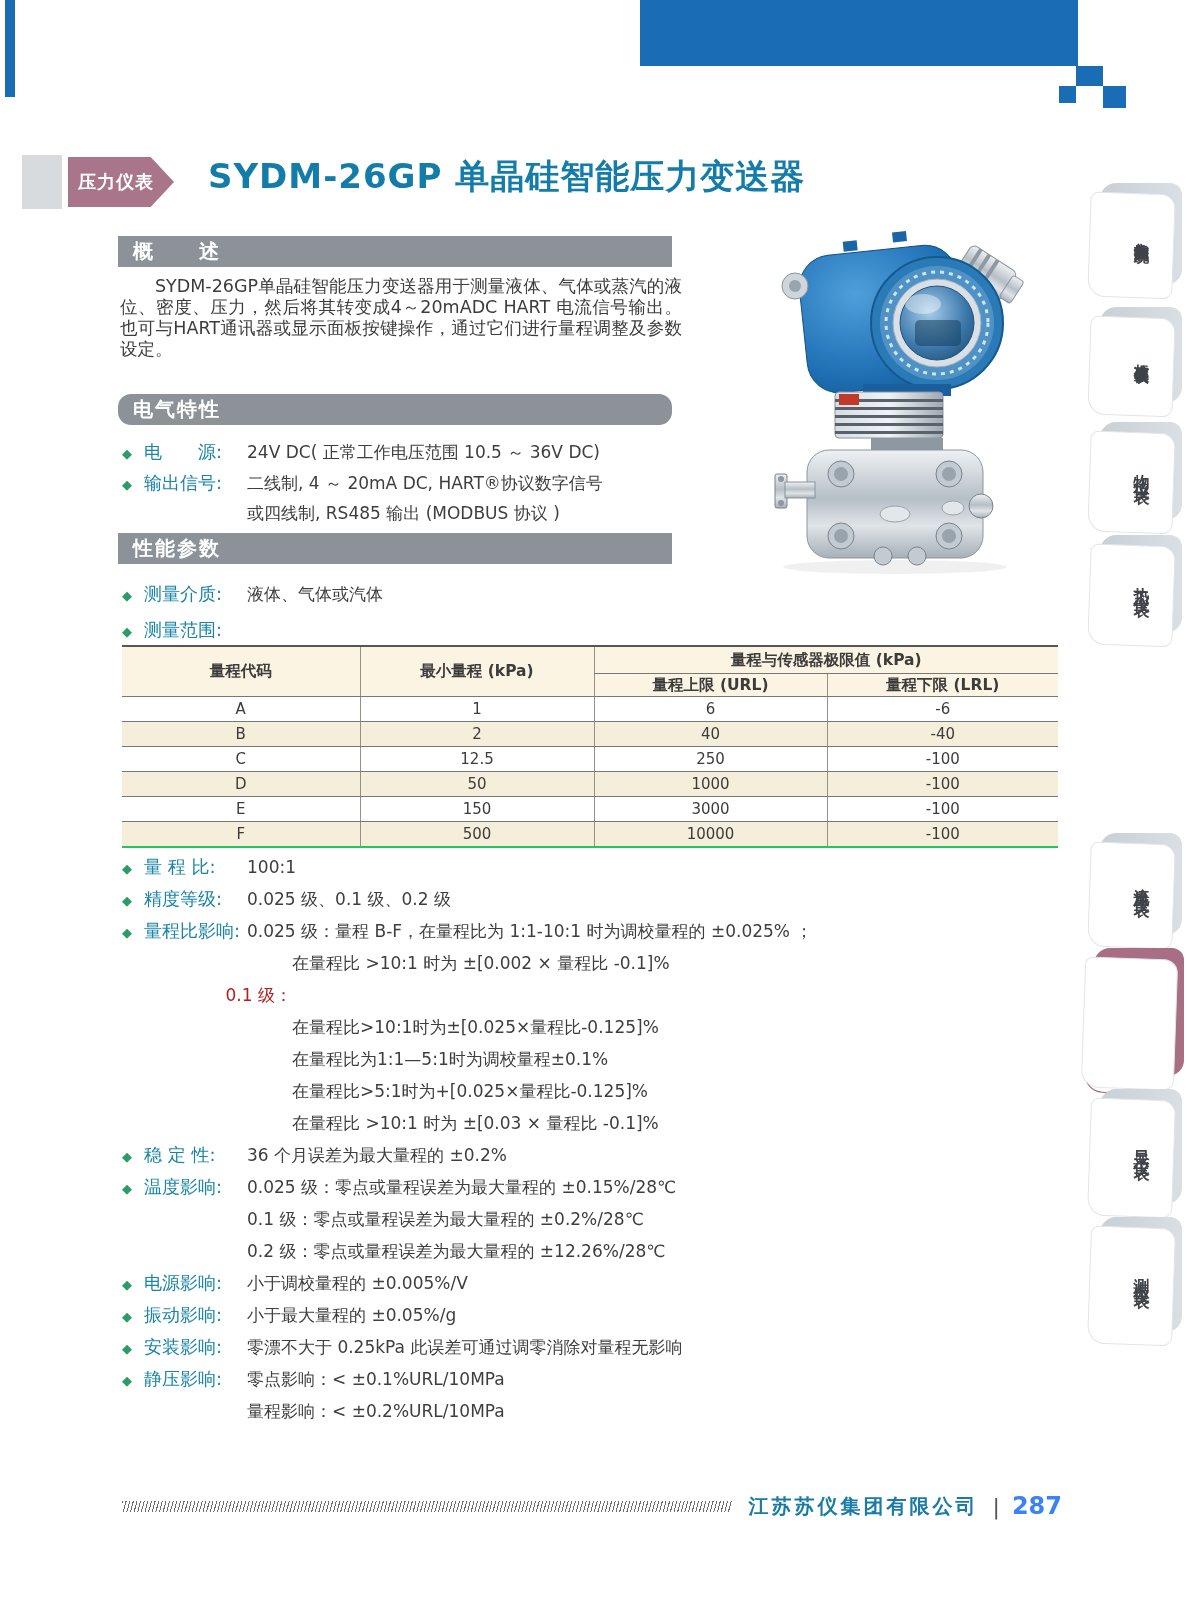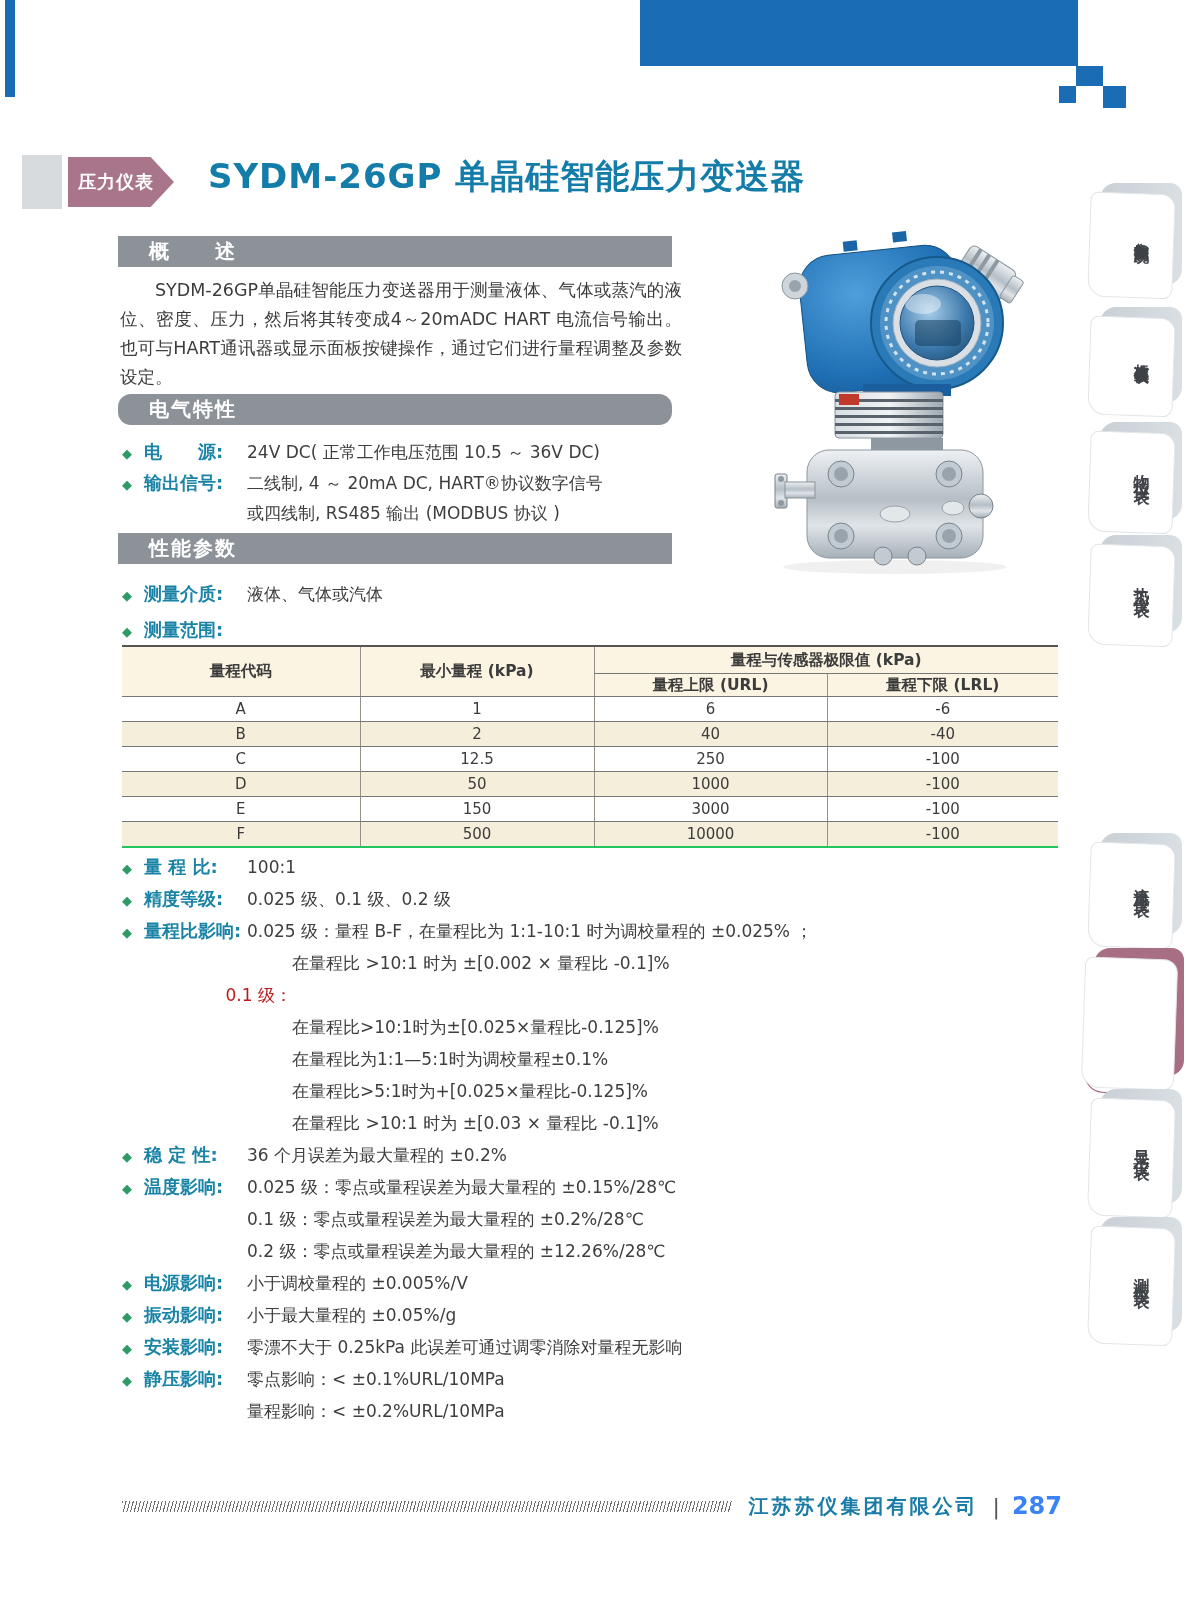--- a/index.html
+++ b/index.html
@@ -18,39 +18,39 @@
   .badge-gray{position:absolute;left:22px;top:155px;width:40px;height:54px;background:#d8dbde;}
   .badge{position:absolute;left:68px;top:157px;width:106px;height:50px;background:#a9758a;
          clip-path:polygon(0 0,78% 0,100% 50%,78% 100%,0 100%);
          display:flex;align-items:center;color:#fff;font-size:18px;font-weight:bold;
          padding-left:10px;box-sizing:border-box;letter-spacing:1px;}
   .page-title{position:absolute;left:177px;top:154px;font-size:34px;font-weight:bold;
               color:#147ca8;letter-spacing:1px;white-space:nowrap;margin-left:31px;}
 
   
   .secbar{position:absolute;left:118px;width:554px;height:31px;background:#8c9298;color:#ffffff;
-          font-size:20px;font-weight:bold;display:flex;align-items:center;padding-left:31px;
+          font-size:20px;font-weight:bold;display:flex;align-items:center;padding-left:15px;
           box-sizing:border-box;letter-spacing:2px;}
   .bar-overview{top:236px;}
   .bar-electrical{top:394px;border-radius:13px;}
   .bar-performance{top:533px;}
 
   .overview-text{position:absolute;left:120px;top:276px;width:562px;font-size:17.5px;
-                 line-height:29px;text-align:justify;text-indent:2em;color:#3c3c3c;margin:0;}
+                 line-height:21px;text-align:justify;text-indent:2em;color:#3c3c3c;margin:0;}
 
   
   .rows{position:absolute;}
   .rows-electrical{left:122px;top:436px;width:680px;}
   .rows-performance{left:122px;top:576px;width:680px;}
   .rows-specs{left:122px;top:851px;width:940px;}
   .srow{display:flex;align-items:baseline;height:31px;line-height:31px;}
   .rows-performance .srow{height:36px;line-height:36px;}
   .rows-specs .srow{height:32px;line-height:32px;}
   .dia{width:22px;font-size:13px;color:#2d9b66;flex:0 0 22px;}
-  .slabel{min-width:103px;flex:0 0 103px;color:#1b84a6;font-size:18px;font-weight:bold;white-space:nowrap;}
+  .slabel{min-width:103px;flex:0 0 103px;color:#1b84a6;font-size:18px;font-weight:normal;white-space:nowrap;}
   .ssub{margin-left:95px;min-width:75px;flex:0 0 75px;font-size:17px;color:#b91c1c;white-space:nowrap;text-align:right;}
   .stext{font-size:17px;color:#3e3e3e;white-space:nowrap;}
   .ind1{padding-left:125px;}
   .ind2{padding-left:170px;}
 
   
   .range-table{position:absolute;left:122px;top:645px;border-collapse:collapse;width:936px;
                font-size:15px;color:#3c3c3c;border-top:2px solid #555;border-bottom:2px solid #22c55e;}
   .range-table th,.range-table td{font-weight:normal;text-align:center;padding:0;
                border-top:1px solid #777;border-bottom:1px solid #777;}

